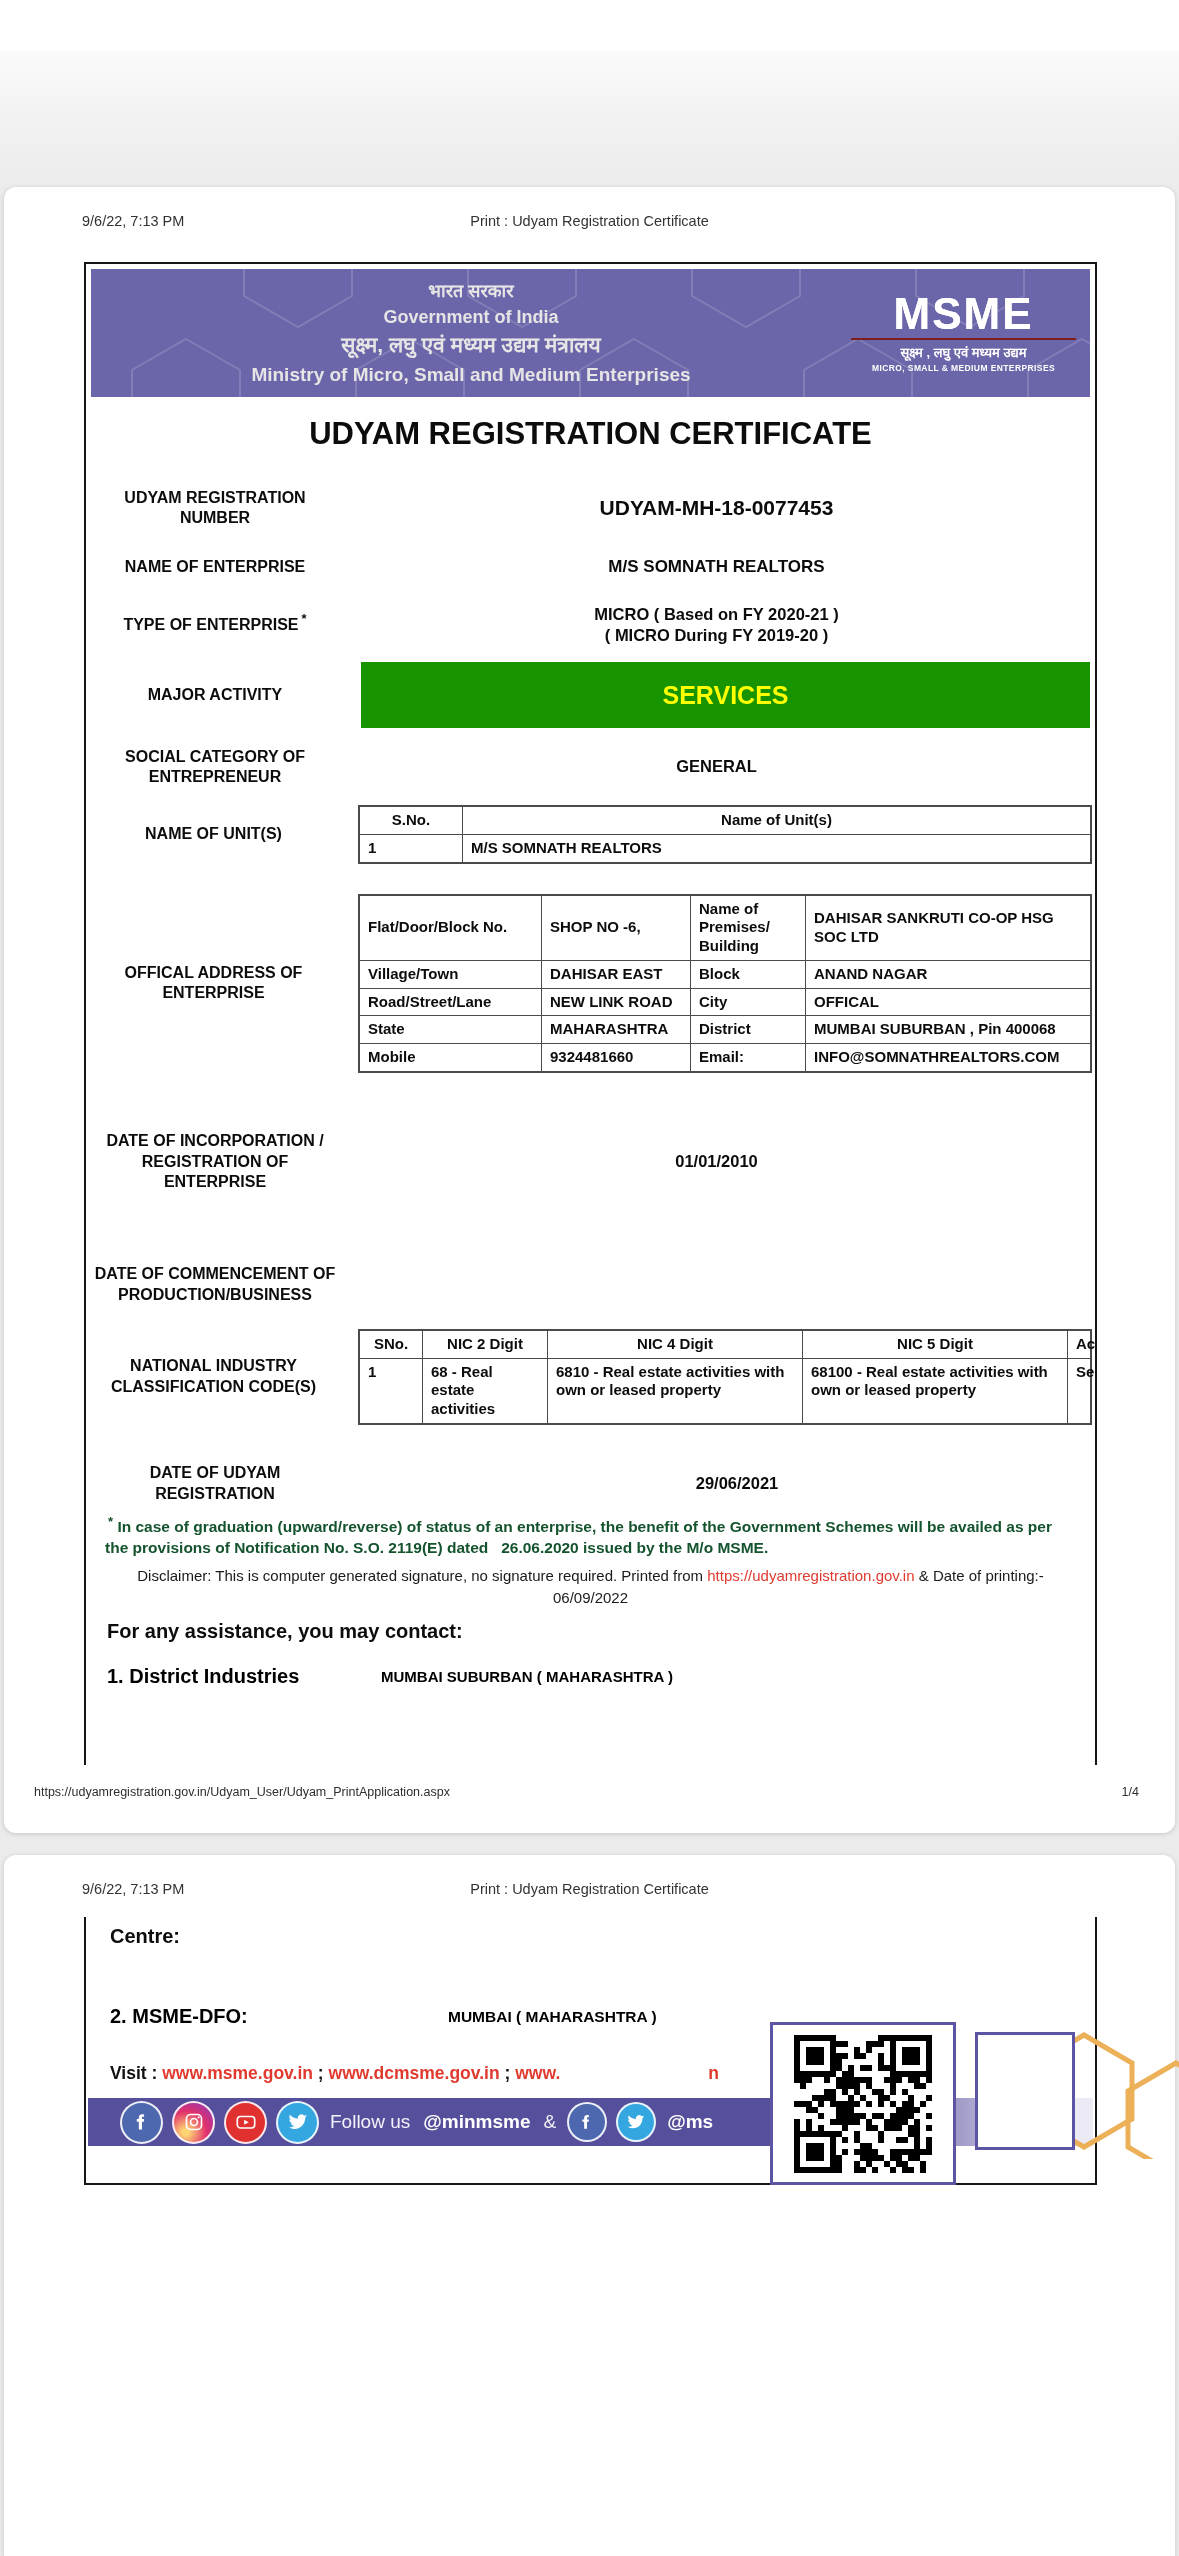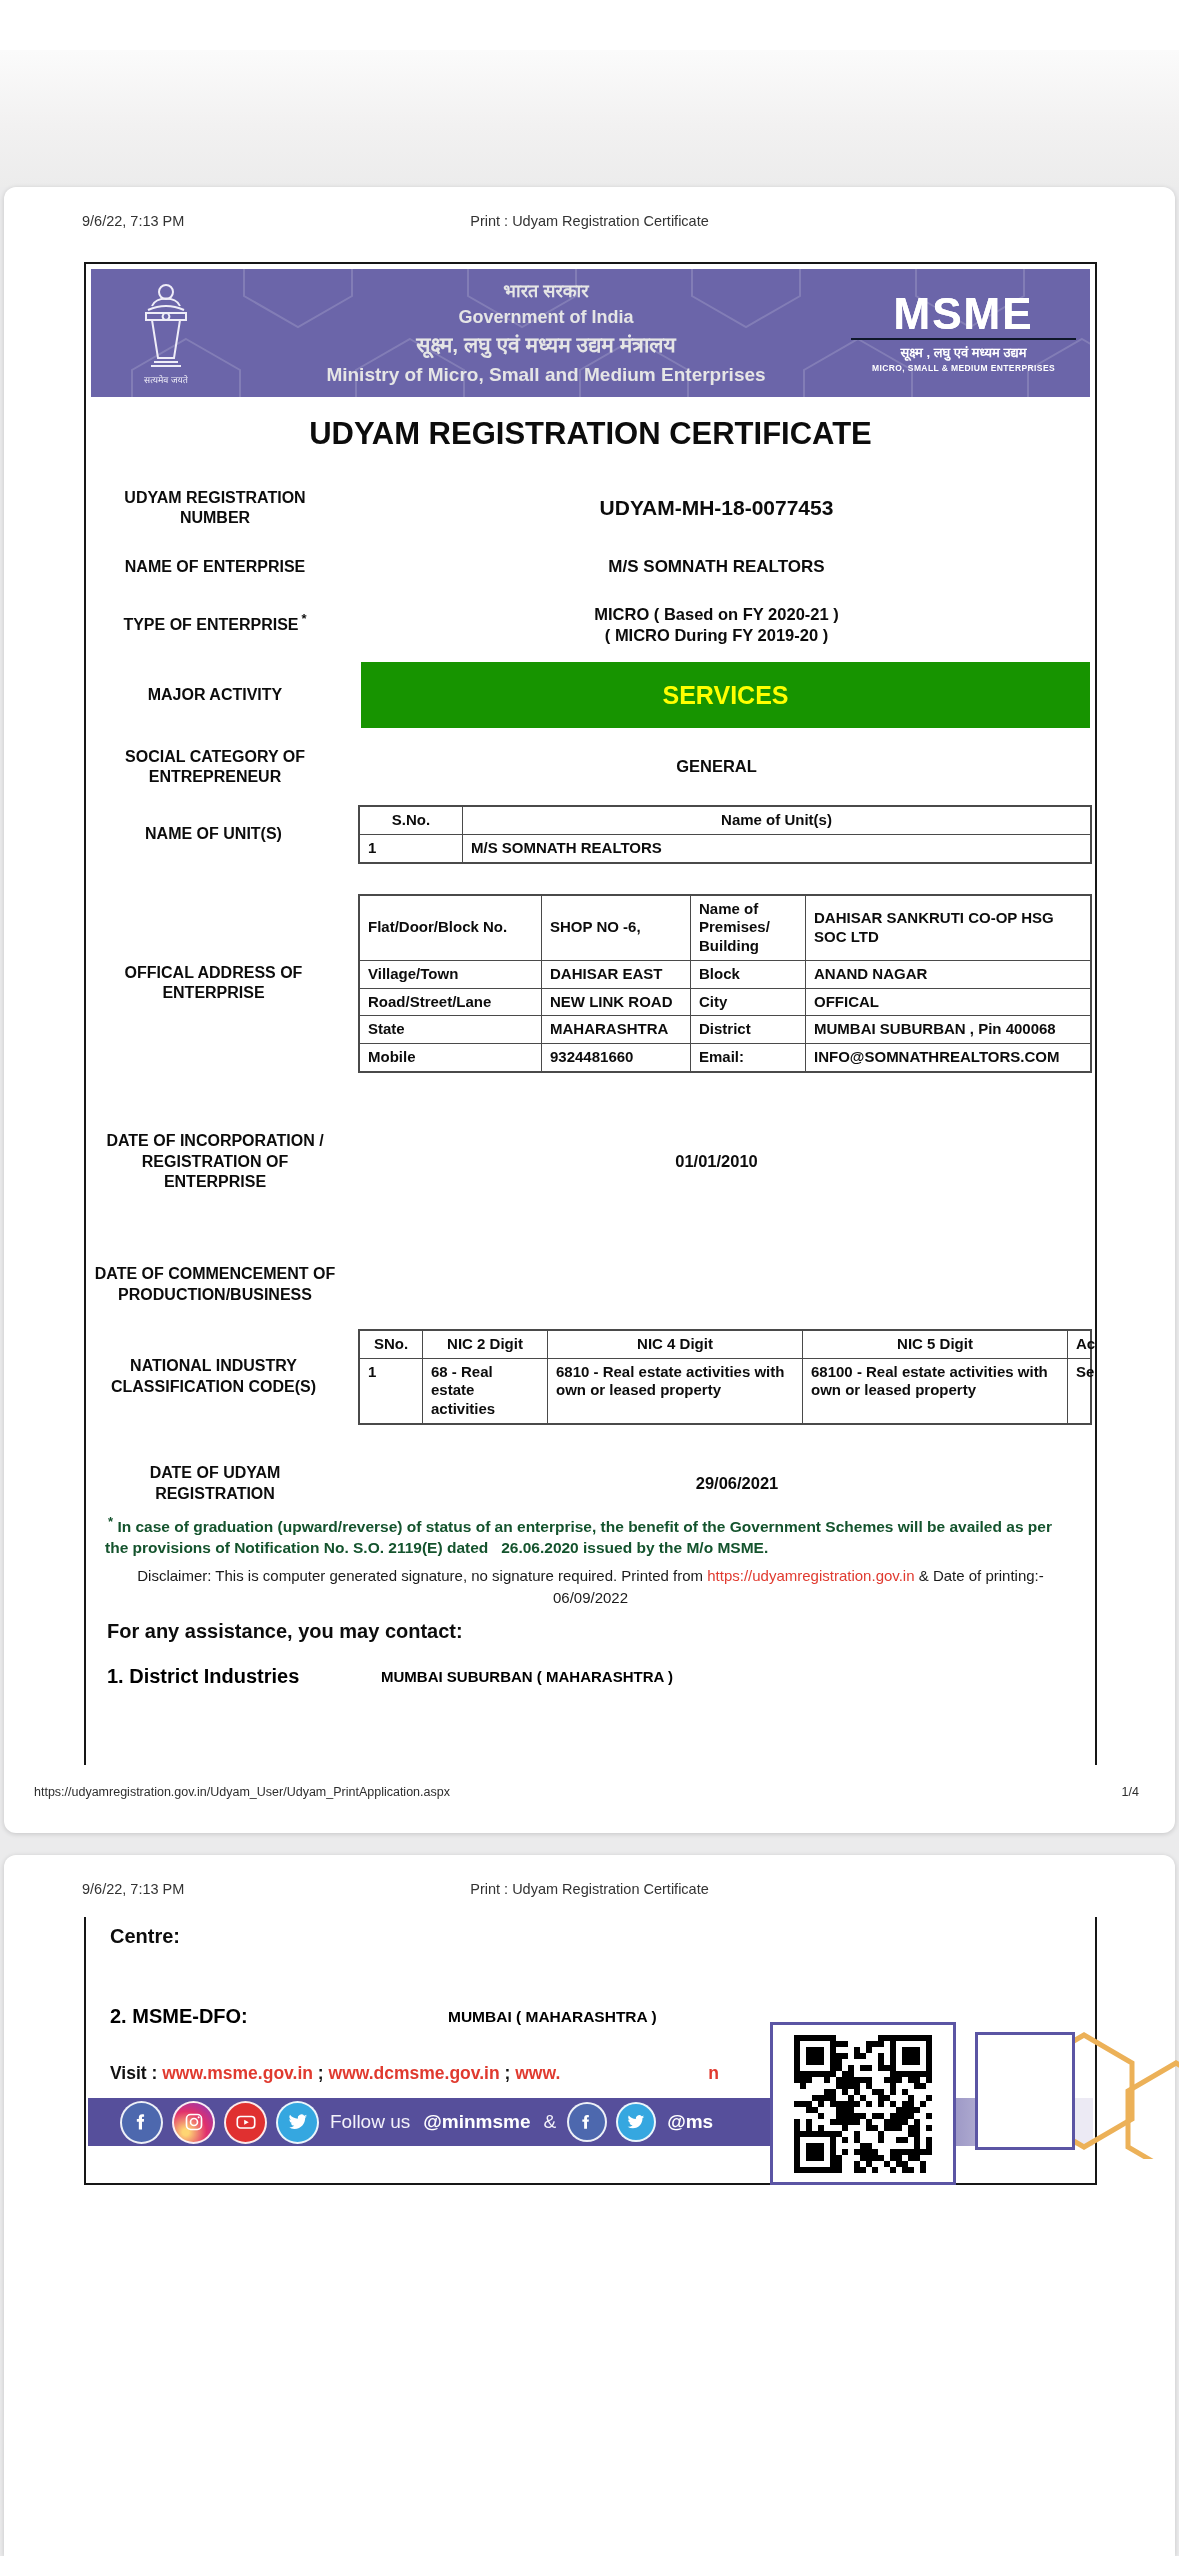--- a/index.html
+++ b/index.html
@@ -28,21 +28,21 @@
   .emblem-wrap{width:150px;display:flex;flex-direction:column;align-items:center;color:#efedf8;}
   .emblem-cap{font-size:9px;margin-top:1px;}
   .banner-center{flex:1;text-align:center;color:#e5e5e5;line-height:1.45;}
   .bc-l1{font-size:18px;font-weight:700;}
   .bc-l2{font-size:18px;font-weight:700;}
   .bc-l3{font-size:21px;font-weight:700;}
   .bc-l4{font-size:19px;font-weight:700;}
   .msme-logo{width:225px;text-align:center;color:#fff;padding-right:14px;}
   .msme-word{font-size:44px;font-weight:800;letter-spacing:2px;line-height:.95;
     text-shadow:0 0 0 #fff;}
-  .msme-hindi{font-size:13px;font-weight:700;border-top:2px solid #0f172a;margin-top:4px;padding-top:3px;}
+  .msme-hindi{font-size:13px;font-weight:700;border-top:2px solid #7f1d1d;margin-top:4px;padding-top:3px;}
   .msme-en{font-size:8.5px;font-weight:700;letter-spacing:.4px;margin-top:2px;}
   .cert-title{text-align:center;font-size:31px;font-weight:700;margin-top:19px;color:#0c0c0c;}
   .crow{display:flex;align-items:center;}
   .clabel{width:252px;display:flex;align-items:center;justify-content:center;text-align:center;
     font-weight:700;font-size:16px;line-height:1.28;color:#0c0c0c;}
   .cvalue{flex:1;display:flex;flex-direction:column;align-items:center;justify-content:center;
     text-align:center;font-weight:700;font-size:16.5px;color:#0c0c0c;line-height:1.3;}
   .cvalue.urn{font-size:21px;}
   .cvalue.name{font-size:17px;}
   sup.ast{font-size:13px;vertical-align:top;position:relative;top:-4px;margin-left:3px;}
@@ -111,34 +111,20 @@
           <polygon points="207,-66 261,-35 261,27 207,58 153,27 153,-35" fill="none" stroke="rgba(255,255,255,0.16)" stroke-width="2"></polygon>
           <polygon points="319,70 373,101 373,163 319,194 265,163 265,101" fill="none" stroke="rgba(255,255,255,0.16)" stroke-width="2"></polygon>
           <polygon points="431,-66 485,-35 485,27 431,58 377,27 377,-35" fill="none" stroke="rgba(255,255,255,0.16)" stroke-width="2"></polygon>
           <polygon points="543,70 597,101 597,163 543,194 489,163 489,101" fill="none" stroke="rgba(255,255,255,0.16)" stroke-width="2"></polygon>
           <polygon points="655,-66 709,-35 709,27 655,58 601,27 601,-35" fill="none" stroke="rgba(255,255,255,0.16)" stroke-width="2"></polygon>
           <polygon points="767,70 821,101 821,163 767,194 713,163 713,101" fill="none" stroke="rgba(255,255,255,0.16)" stroke-width="2"></polygon>
           <polygon points="879,-66 933,-35 933,27 879,58 825,27 825,-35" fill="none" stroke="rgba(255,255,255,0.16)" stroke-width="2"></polygon>
           <polygon points="991,70 1045,101 1045,163 991,194 937,163 937,101" fill="none" stroke="rgba(255,255,255,0.16)" stroke-width="2"></polygon>
         </svg>
       <div class="banner-inner">
-        <div class="emblem-wrap">
-          <svg width="64" height="92" viewBox="0 0 64 92">
-            <g fill="none" stroke="#efedf8" stroke-width="2">
-              <circle cx="32" cy="12" r="7"></circle>
-              <path d="M18 26 C22 16,42 16,46 26"></path>
-              <path d="M14 30 q18 -8 36 0"></path>
-              <rect x="12" y="33" width="40" height="7"></rect>
-              <circle cx="32" cy="36.5" r="3.4"></circle>
-              <path d="M18 40 L24 78 L40 78 L46 40"></path>
-              <path d="M20 82 h24 M17 86 h30"></path>
-            </g>
-          </svg>
-          <div class="emblem-cap">सत्यमेव जयते</div>
-        </div>
         <div class="banner-center">
           <div class="bc-l1">भारत सरकार</div>
           <div class="bc-l2">Government of India</div>
           <div class="bc-l3">सूक्ष्म, लघु एवं मध्यम उद्यम मंत्रालय</div>
           <div class="bc-l4">Ministry of Micro, Small and Medium Enterprises</div>
         </div>
         <div class="msme-logo">
           <div class="msme-word">MSME</div>
           <div class="msme-hindi">सूक्ष्म , लघु एवं मध्यम उद्यम</div>
           <div class="msme-en">MICRO, SMALL &amp; MEDIUM ENTERPRISES</div>

